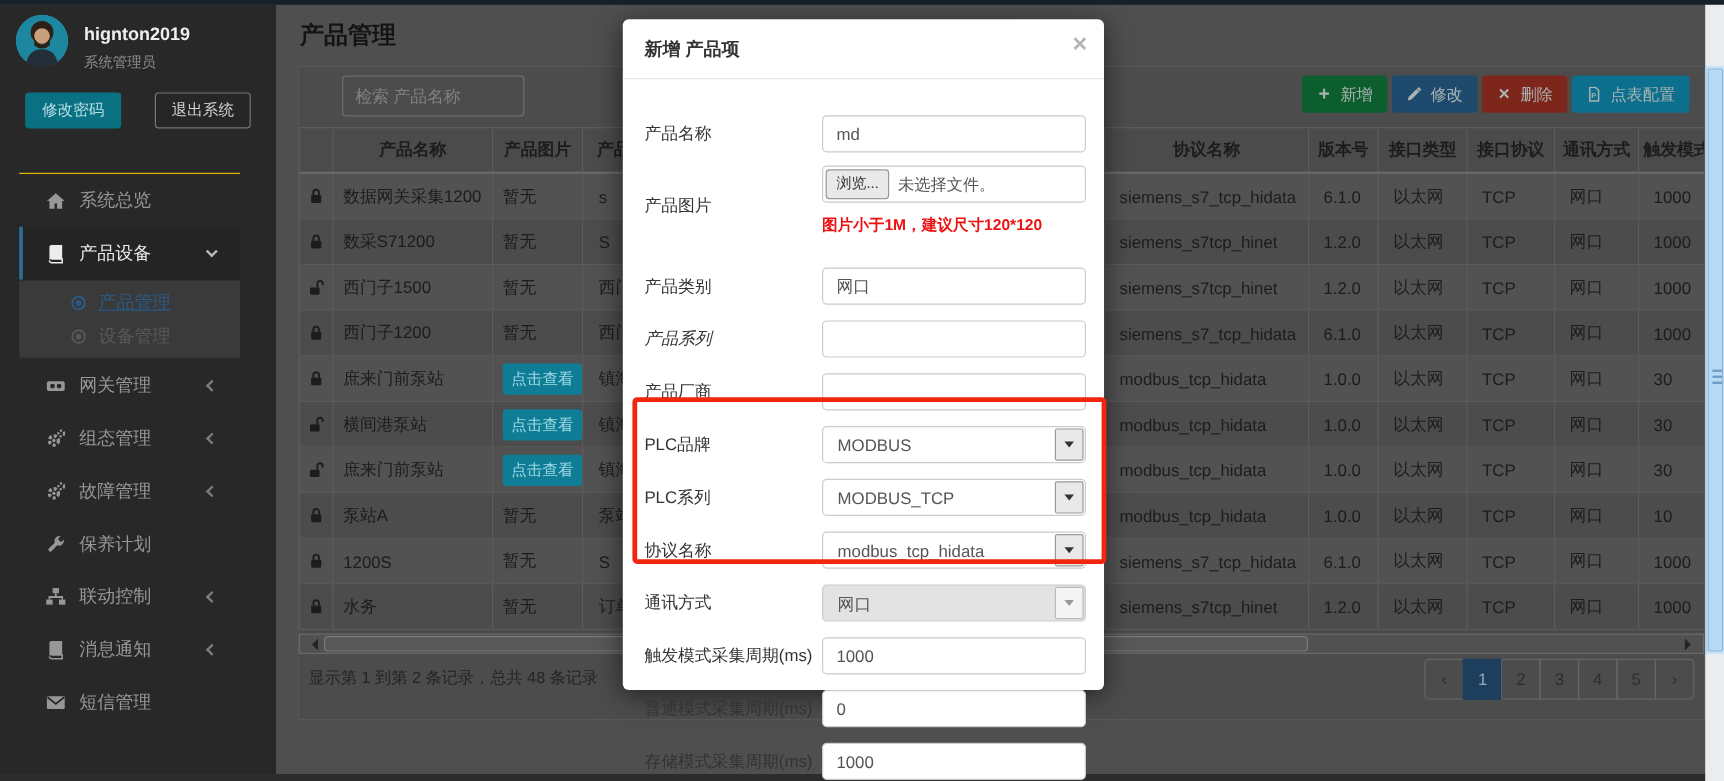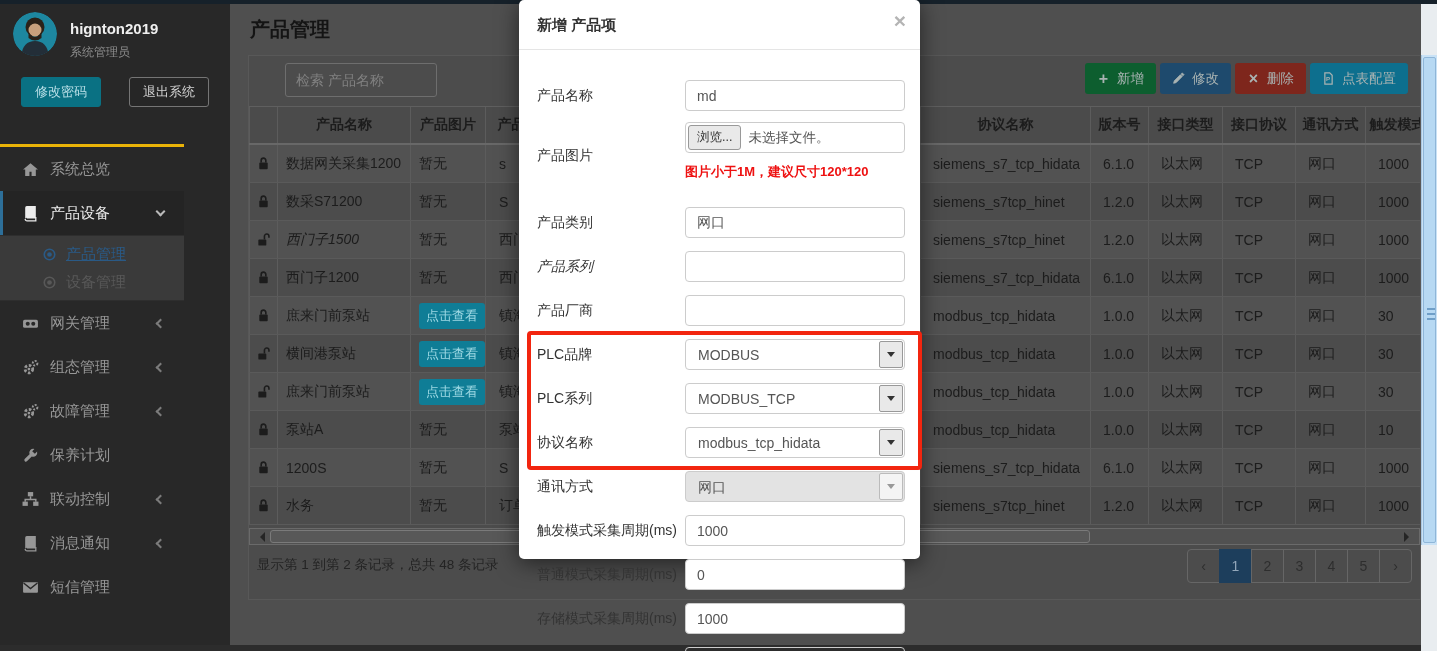--- a/index.html
+++ b/index.html
@@ -11,21 +11,21 @@
   #topbar { position:absolute; left:0; top:0; width:1437px; height:4px; background:#16212a; z-index:30; }
 
   
   #sidebar { position:absolute; left:0; top:4px; width:230px; height:641px; background:#282828; z-index:10; }
   .avatar { position:absolute; left:13px; top:8px; width:44px; height:44px; border-radius:50%; overflow:hidden; }
   .user-name { position:absolute; left:70px; top:16px; font-size:15px; font-weight:bold; color:#efefef; }
   .user-role { position:absolute; left:70px; top:40px; font-size:12px; color:#8d8d8d; }
   .sb-btn { position:absolute; top:73px; width:80px; height:30px; font-size:13px; text-align:center; line-height:28px; border-radius:3px; cursor:pointer; }
   #btn-changepw { left:21px; background:#0a7183; color:#b9dfe7; border:1px solid #0a7183; }
   #btn-logout { left:129px; background:#262626; color:#d2d2d2; border:1px solid #757575; }
-  #sidebar-nav { position:absolute; left:0; top:140px; width:184px; border-top:3px solid #eab308; }
+  #sidebar-nav { position:absolute; left:16px; top:140px; width:184px; border-top:1px solid #eab308; }
   .sb-item { position:relative; height:44px; display:flex; align-items:center; padding-left:22px; color:#979797; font-size:15px; cursor:pointer; }
   .sb-item.active { color:#ececec; background:#242424; }
   .sb-item.active::before { content:""; position:absolute; left:0; top:0; width:3px; height:100%; background:#2d6f99; }
   .sb-ic { width:17px; height:17px; margin-right:11px; flex:0 0 17px; display:inline-flex; }
   .sb-ic svg { width:100%; height:100%; fill:currentColor; }
   .chev { position:absolute; right:20px; width:7px; height:7px; border-right:2px solid currentColor; border-bottom:2px solid currentColor; opacity:.75; }
   .chev.down { transform:rotate(45deg); top:17px; }
   .chev.left { transform:rotate(135deg); top:19px; }
   .sb-sub { background:#3a3a3a; padding:4px 0; border-top:1px solid #2e2e2e; border-bottom:1px solid #2e2e2e; }
   .sb-subitem { height:28px; display:flex; align-items:center; padding-left:42px; font-size:15px; color:#585858; cursor:pointer; }
@@ -73,21 +73,21 @@
   .pg-item.active { background:#1d3e5c; color:#93a7ba; border-color:#1d3e5c; }
 
   
   #bottom-strip { position:absolute; left:0; top:645px; width:1437px; height:6px; background:#2c2c2c; z-index:15; }
   #vscroll { position:absolute; left:1421px; top:4px; width:16px; height:647px; background:#e9edf0; z-index:40; }
   #vtrack { position:absolute; left:0; top:51px; width:16px; height:490px; background:#c9e2f6; border-left:1px solid #a9c7e0; }
   #vthumb { position:absolute; left:1px; top:2px; width:13px; height:486px; background:#b7d9f3; border:1px solid #8fb6d8; border-radius:2px; }
   .grip { position:absolute; left:3px; width:8px; height:2px; background:#6f9fc8; }
 
   
-  #modal { position:absolute; left:519px; top:0; width:401px; height:559px; background:#fff; border-radius:5px; box-shadow:0 4px 22px rgba(0,0,0,.55); z-index:50; }
+  #modal { position:absolute; left:519px; top:16px; width:401px; height:559px; background:#fff; border-radius:5px; box-shadow:0 4px 22px rgba(0,0,0,.55); z-index:50; }
   #modal-header { position:relative; height:50px; border-bottom:1px solid #e5e5e5; }
   #modal-title { position:absolute; left:18px; top:16px; font-size:15px; font-weight:bold; color:#333; }
   #modal-close { position:absolute; right:14px; top:10px; font-size:21px; font-weight:bold; color:#b4b4b4; cursor:pointer; line-height:1; }
   .m-label { position:absolute; left:18px; width:150px; font-size:14px; color:#333; white-space:nowrap; }
   .m-input { position:absolute; left:166px; width:220px; height:31px; border:1px solid #ccc; border-radius:4px; padding:0 11px; font-size:14px; color:#555; font-family:inherit; outline:none; }
   .m-file { position:absolute; left:166px; width:220px; height:31px; border:1px solid #ccc; border-radius:4px; display:flex; align-items:center; padding:0 2px; }
   .m-browse { height:25px; padding:0 8px; background:#e9e9e9; border:1px solid #999; border-radius:3px; font-size:12.5px; color:#333; cursor:pointer; font-family:inherit; }
   .m-filestatus { margin-left:7px; font-size:13.5px; color:#555; }
   .m-hint { position:absolute; left:166px; font-size:13px; font-weight:bold; color:#ee1111; white-space:nowrap; }
   .m-select { position:absolute; left:166px; width:220px; height:31px; border:1px solid #ccc; border-radius:4px; background:#fff; cursor:pointer; }
@@ -318,21 +318,21 @@
               <div class="t-cell" style="width: 70px; justify-content: flex-start; padding-left: 12px;">网口</div>
               <div class="t-cell" style="width: 120px; justify-content: flex-start; padding-left: 12px;">1000</div>
             </div>
             <div class="t-row">
               <div class="t-cell" style="width: 29px;">
                 <span class="lock-ic"><svg viewBox="0 0 16 16">
                     <rect x="2.5" y="8" width="8.5" height="6.5" rx="1"></rect>
                     <path d="M9 8V4.6a2.4 2.4 0 0 1 4.8 0V6" fill="none" stroke="currentColor" stroke-width="1.7"></path>
                   </svg></span>
               </div>
-              <div class="t-cell" style="width: 133px; justify-content: flex-start; padding-left: 8px; font-style: italic;">西门子1500</div>
+              <div class="t-cell" style="width: 133px; justify-content: flex-start; padding-left: 8px;">西门子1500</div>
               <div class="t-cell" style="width: 75px; justify-content: flex-start; padding-left: 8px;">暂无</div>
               <div class="t-cell" style="width: 80px; justify-content: flex-start; padding-left: 13px;">西门子</div>
               <div class="t-cell" style="width: 355px;"></div>
               <div class="t-cell" style="width: 170px; justify-content: flex-start; padding-left: 12px;">siemens_s7tcp_hinet</div>
               <div class="t-cell" style="width: 58px; justify-content: flex-start; padding-left: 12px;">1.2.0</div>
               <div class="t-cell" style="width: 74px; justify-content: flex-start; padding-left: 12px;">以太网</div>
               <div class="t-cell" style="width: 73px; justify-content: flex-start; padding-left: 12px;">TCP</div>
               <div class="t-cell" style="width: 70px; justify-content: flex-start; padding-left: 12px;">网口</div>
               <div class="t-cell" style="width: 120px; justify-content: flex-start; padding-left: 12px;">1000</div>
             </div>

